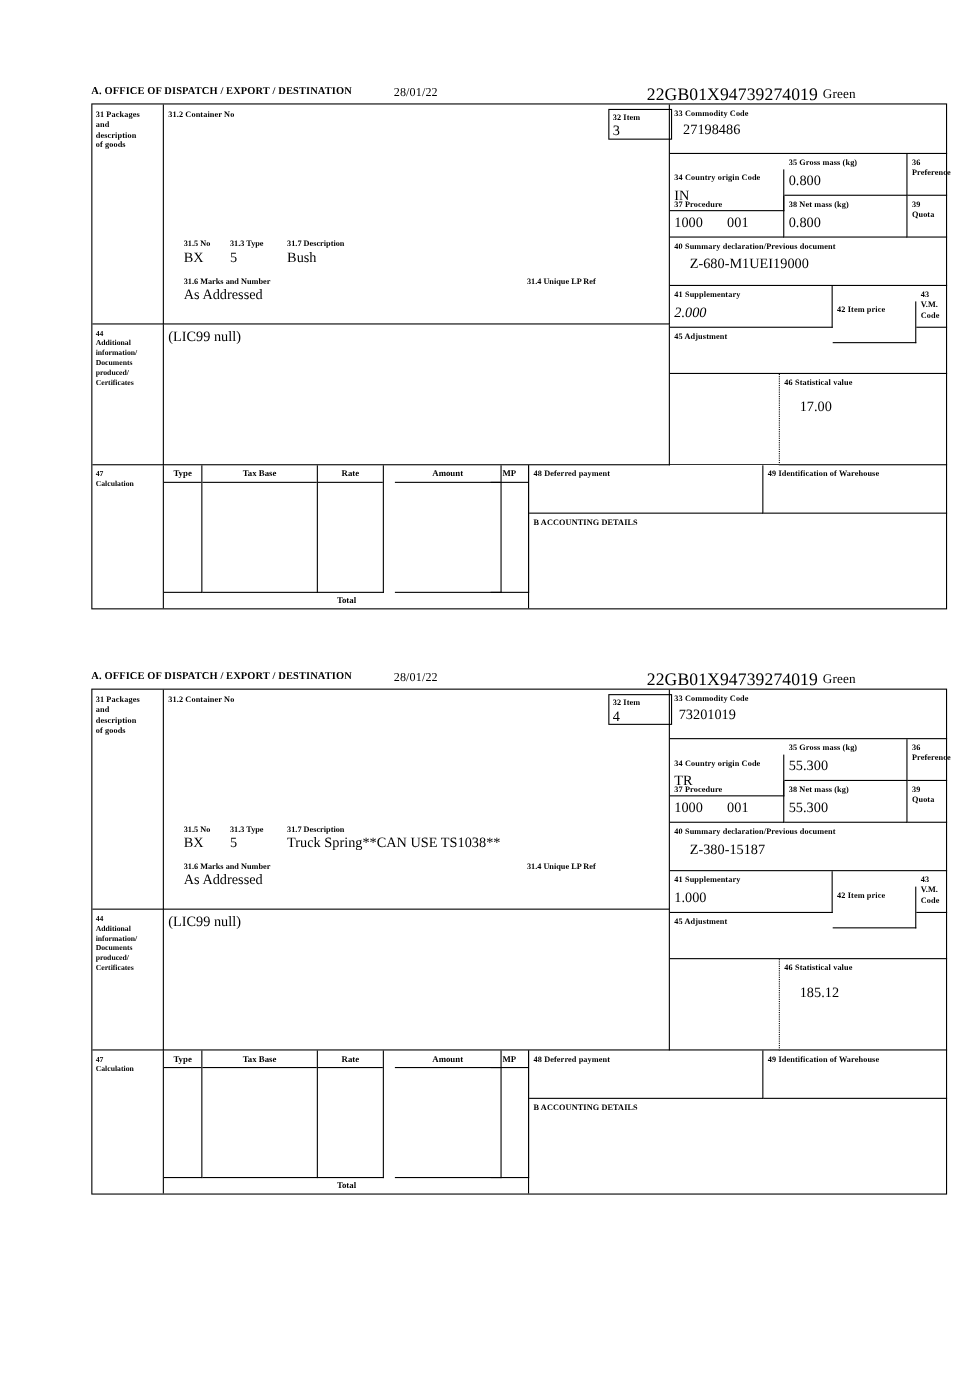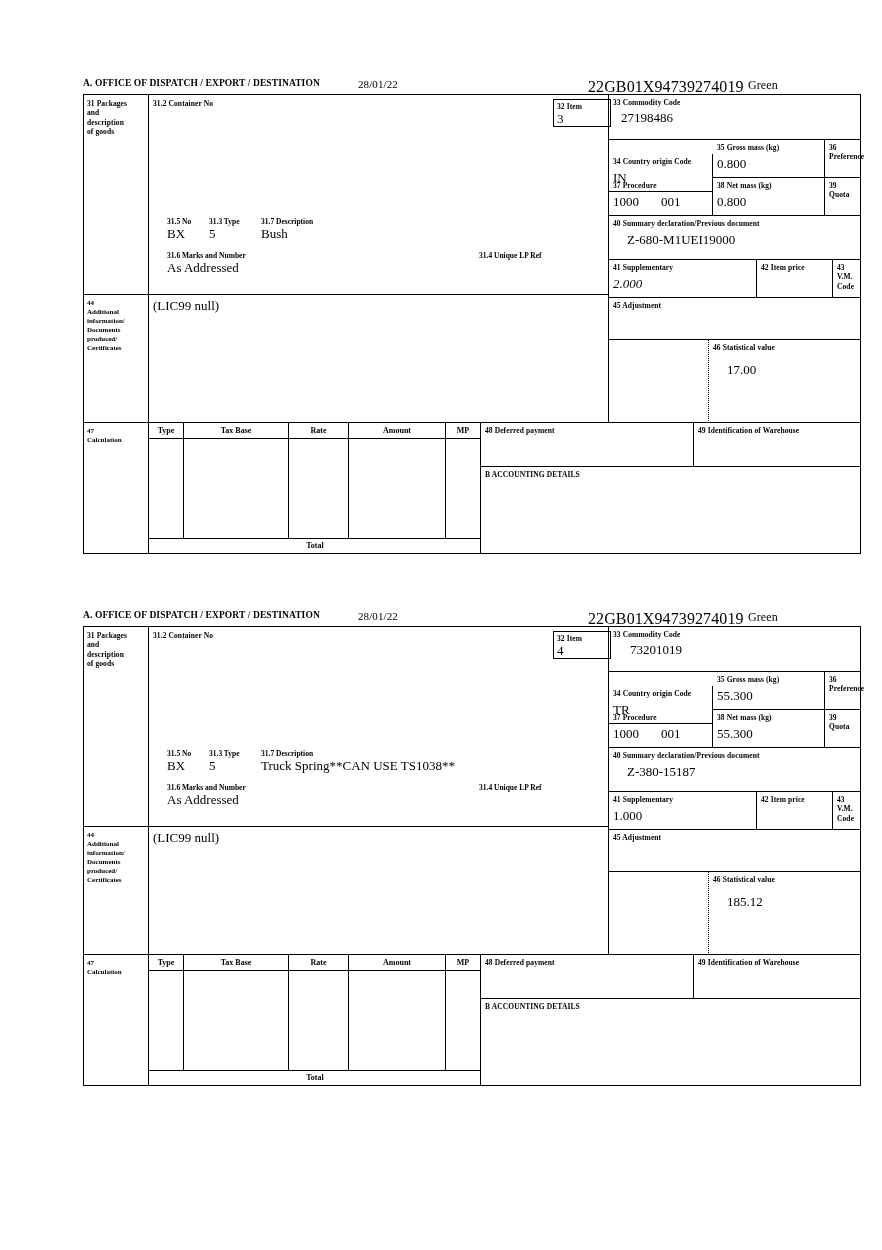--- a/index.html
+++ b/index.html
@@ -106,35 +106,35 @@
   
   .r33 { left: 525px; top: 0; width: 252px; height: 45px; }
   .r34 { left: 525px; top: 59px; width: 104px; height: 38px; }
   .r35 { left: 629px; top: 45px; width: 112px; height: 38px; }
   .r36 { left: 741px; top: 45px; width: 36px; height: 38px; }
   .r37 { left: 525px; top: 83px; width: 104px; height: 38px; }
   .r38 { left: 629px; top: 83px; width: 112px; height: 38px; }
   .r39 { left: 741px; top: 83px; width: 36px; height: 38px; }
   .r40 { left: 525px; top: 121px; width: 252px; height: 44px; }
   .r41 { left: 525px; top: 165px; width: 148px; height: 38px; }
-  .r42 { left: 673px; top: 165px; width: 76px; height: 38px; }
+  .r42 { left: 673px; top: 179px; width: 76px; height: 38px; }
   .r43 { left: 749px; top: 165px; width: 28px; height: 38px; }
   .r45 { left: 525px; top: 203px; width: 252px; height: 42px; }
   .r46 { left: 625px; top: 245px; width: 152px; height: 83px; }
   .rDot { left: 525px; top: 245px; width: 100px; height: 83px; border-right: 1px dotted #000; }
 
   
   .calcT { left: 65px; top: 328px; width: 332px; height: 130px; }
   .calcTotal { position: absolute; left: 0; bottom: 0; width: 332px; height: 14px; }
 
   .ct-col { position: absolute; top: 0; height: 116px; box-sizing: border-box; }
   .ct-type   { left: 0;   width: 35px; }
   .ct-base   { left: 35px; width: 105px; }
   .ct-rate   { left: 140px; width: 60px; }
-  .ct-amount { left: 200px; width: 97px; }
+  .ct-amount { left: 210px; width: 97px; }
   .ct-mp     { left: 297px; width: 35px; }
   .ct-hdr {
     font-size: 8px;
     font-weight: bold;
     text-align: center;
     line-height: 16px;
     border-bottom: 1px solid #000;
     box-sizing: border-box;
     height: 16px;
   }
@@ -368,21 +368,21 @@
         <div class="lbl-sm">produced/</div>
         <div class="lbl-sm">Certificates</div>
       </div>
 
       <div class="cell cAdd br bb pad">
         <div class="val-lg">(LIC99 null)</div>
       </div>
 
       <div class="cell r33 bb pad">
         <div class="lbl">33 Commodity Code</div>
-        <div class="val-lg" style="margin-left:17px;margin-top:3px;">73201019</div>
+        <div class="val-lg" style="margin-left:4px;margin-top:3px;">73201019</div>
       </div>
 
       <div class="cell r34 br bb pad">
         <div class="lbl">34 Country origin Code</div>
         <div class="val-lg" style="margin-top:4px;">TR</div>
       </div>
       <div class="cell r35 br bb pad">
         <div class="lbl">35 Gross mass (kg)</div>
         <div class="val-lg" style="margin-top:4px;">55.300</div>
       </div>

